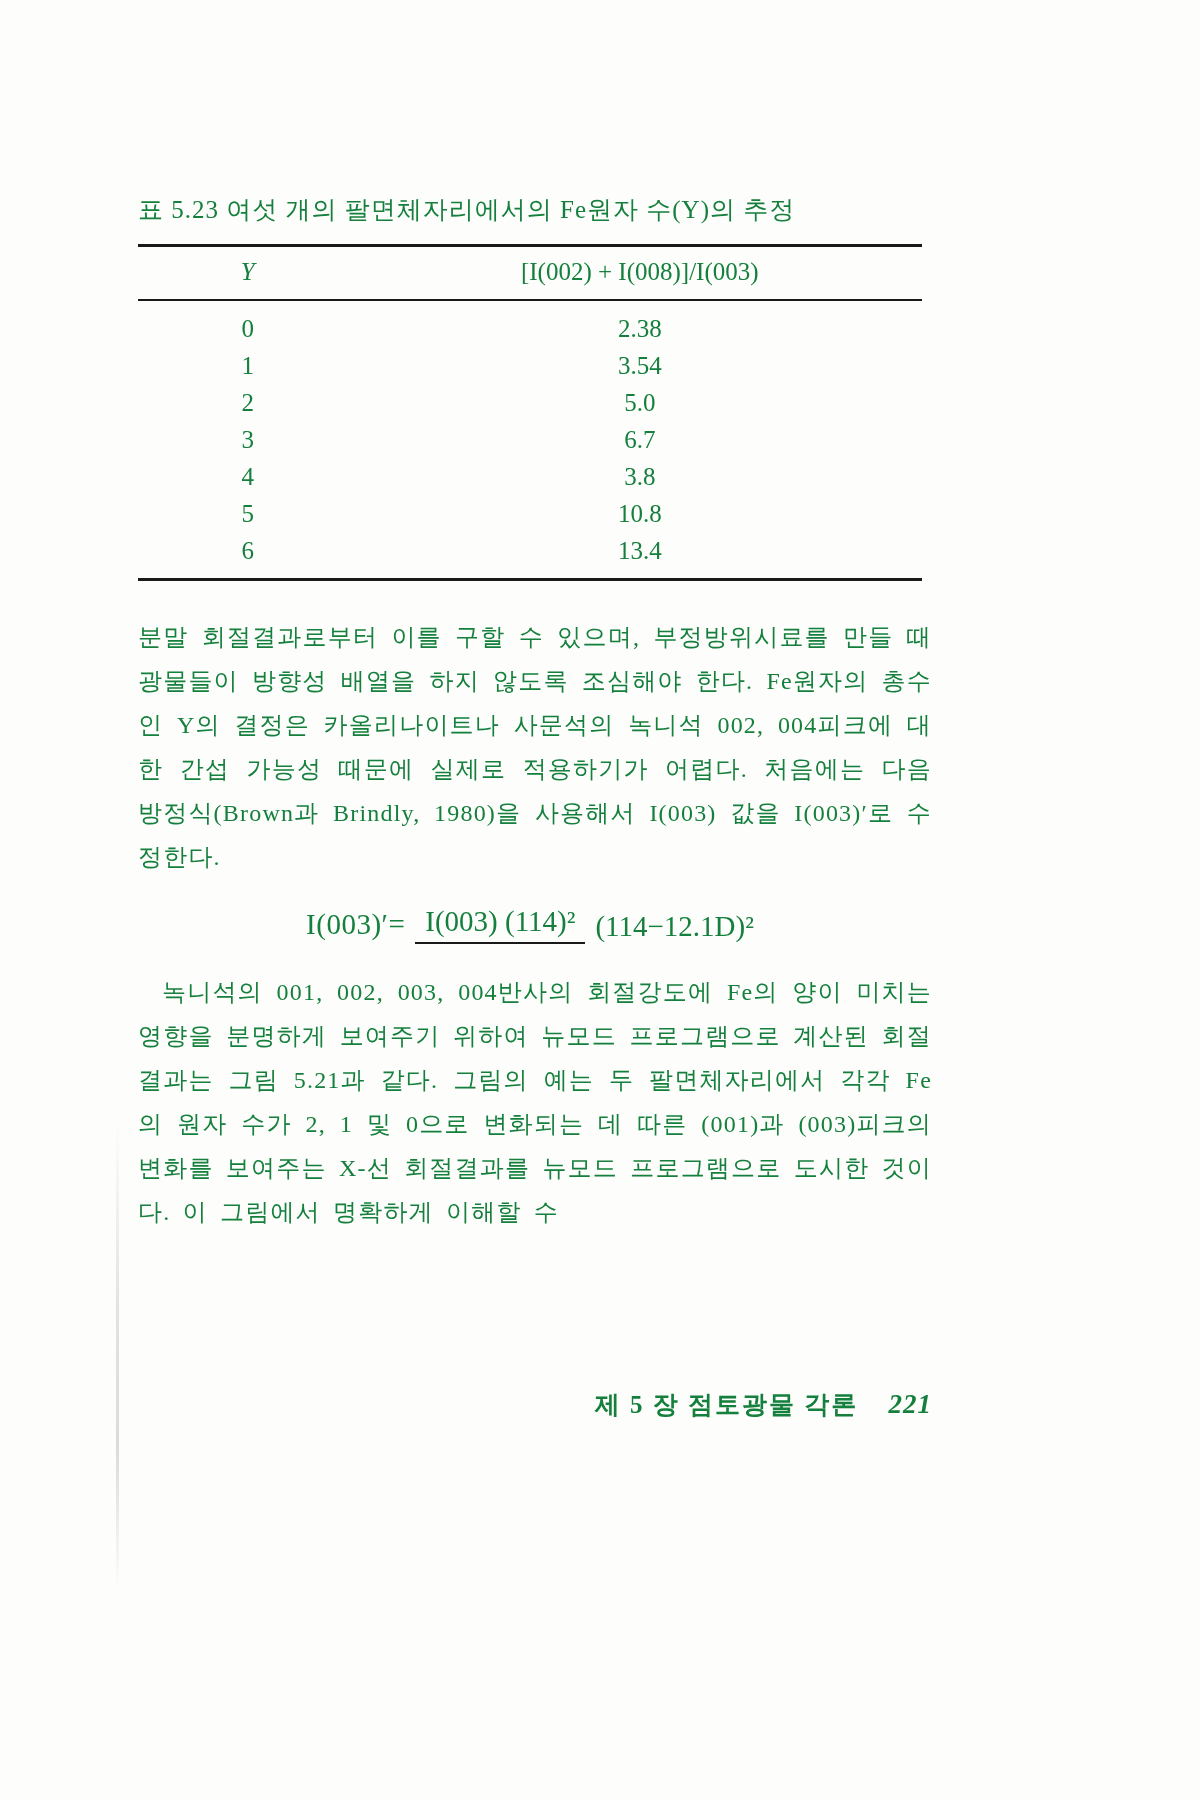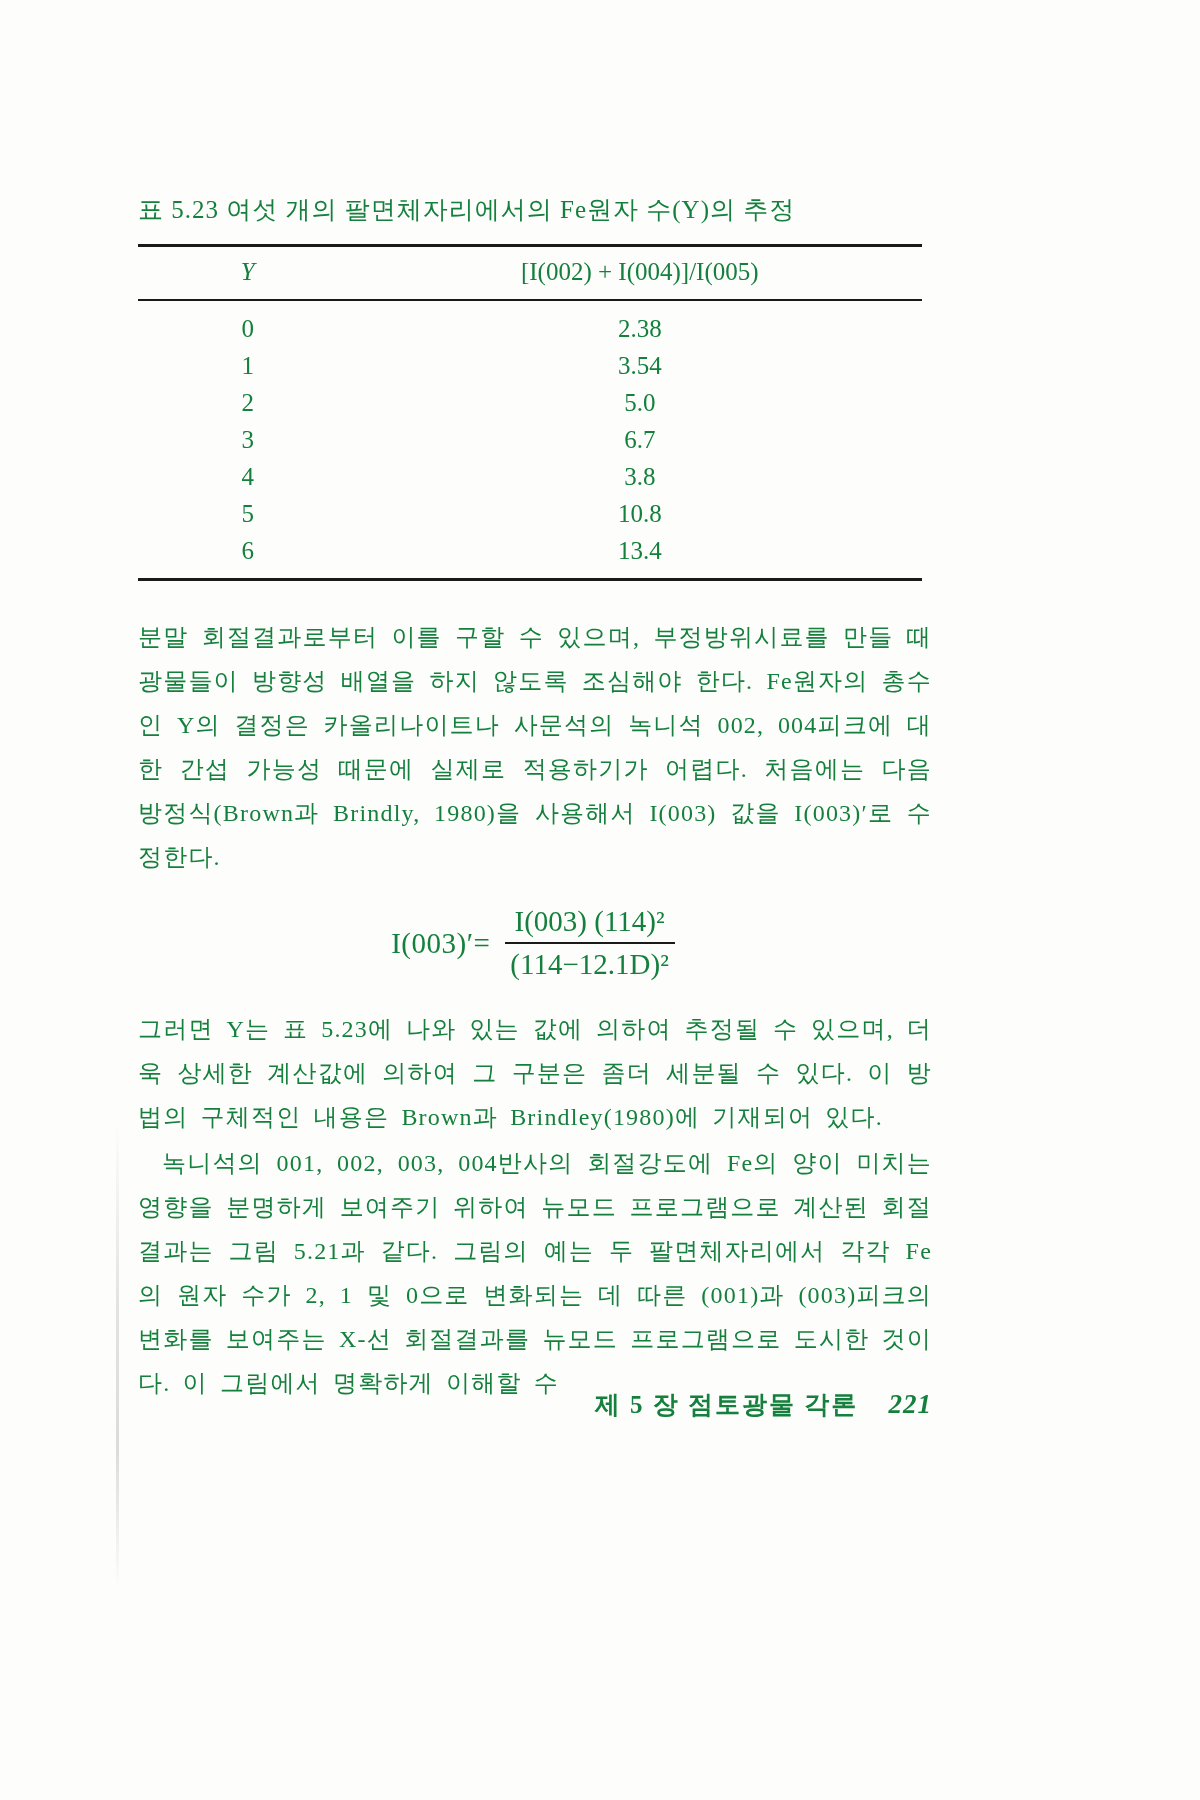--- a/index.html
+++ b/index.html
@@ -66,21 +66,21 @@
   .formula {
     display: flex;
     justify-content: center;
     align-items: center;
     margin: 26px 0 26px 0;
     font-size: 29px;
   }
   .formula .lhs { margin-right: 10px; letter-spacing: 0.5px; }
   .formula .frac {
     display: inline-flex;
-    flex-direction: column;
+    flex-direction: row;
     align-items: center;
     text-align: center;
   }
   .formula .frac .num {
     padding: 0 10px 4px 10px;
     border-bottom: 2px solid #1a1a1a;
   }
   .formula .frac .den { padding: 4px 10px 0 10px; text-align: right; }
 
   
@@ -119,21 +119,21 @@
   <div class="scan-edge"></div>
 
   <div class="content">
 
     <div class="table-caption">표 5.23  여섯 개의 팔면체자리에서의 Fe원자 수(Y)의 추정</div>
 
     <table class="data">
       <thead>
         <tr>
           <th class="col-y">Y</th>
-          <th class="col-ratio">[I(002) + I(004)]/I(005)</th>
+          <th class="col-ratio">[I(002) + I(008)]/I(003)</th>
         </tr>
       </thead>
       <tbody id="table-rows">
           <tr>
             <td>0</td>
             <td>2.38</td>
           </tr>
           <tr>
             <td>1</td>
             <td>3.54</td>
@@ -164,21 +164,20 @@
     <p class="body-par">분말 회절결과로부터 이를 구할 수 있으며, 부정방위시료를 만들 때 광물들이 방향성 배열을 하지 않도록 조심해야 한다. Fe원자의 총수인 Y의 결정은 카올리나이트나 사문석의 녹니석 002, 004피크에 대한 간섭 가능성 때문에 실제로 적용하기가 어렵다. 처음에는 다음 방정식(Brown과 Brindly, 1980)을 사용해서 I(003) 값을 I(003)′로 수정한다.</p>
 
     <div class="formula">
       <span class="lhs">I(003)′=</span>
       <span class="frac">
         <span class="num">I(003) (114)²</span>
         <span class="den">(114−12.1D)²</span>
       </span>
     </div>
 
-    <p class="body-par">그러면 Y는 표 5.23에 나와 있는 값에 의하여 추정될 수 있으며, 더욱 상세한 계산값에 의하여 그 구분은 좀더 세분될 수 있다. 이 방법의 구체적인 내용은 Brown과 Brindley(1980)에 기재되어 있다.</p>
 
     <p class="body-par indent">녹니석의 001, 002, 003, 004반사의 회절강도에 Fe의 양이 미치는 영향을 분명하게 보여주기 위하여 뉴모드 프로그램으로 계산된 회절결과는 그림 5.21과 같다. 그림의 예는 두 팔면체자리에서 각각 Fe의 원자 수가 2, 1 및 0으로 변화되는 데 따른 (001)과 (003)피크의 변화를 보여주는 X-선 회절결과를 뉴모드 프로그램으로 도시한 것이다. 이 그림에서 명확하게 이해할 수</p>
 
   </div>
 
   <div class="footer">
     <span>제 5 장   점토광물 각론</span>
     <span class="page-num">221</span>
   </div>
 </div>

